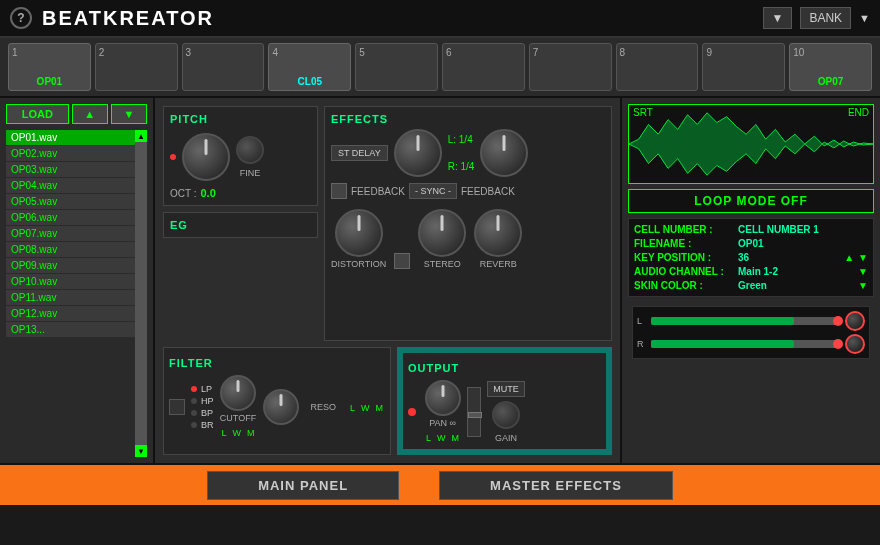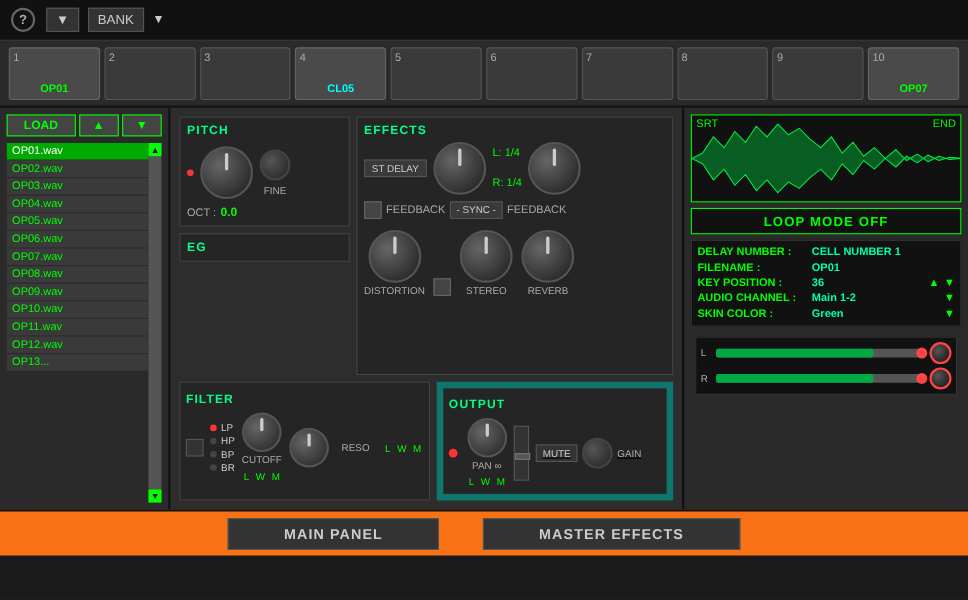--- a/index.html
+++ b/index.html
@@ -543,20 +543,21 @@
       display: flex;
     }
   </style>
 </head>
 <body>
 
 <div class="header">
   <div class="header-logo">
     <span>?</span>
   </div>
+  <span class="header-title">BEATKREATOR</span>
   <div class="header-bank">
     <div class="header-dropdown">▼</div>
     <div class="header-bank-btn">BANK</div>
     <div style="color:#ccc;font-size:11px;">▼</div>
   </div>
 </div>
 
 <div class="pad-row">
 <div class="pad active">
       <span class="pad-number">1</span>
@@ -752,21 +753,21 @@
               <span class="lwm-btn">L</span>
               <span class="lwm-btn">W</span>
               <span class="lwm-btn">M</span>
             </div>
           </div>
           <div style="display:flex; flex-direction:column; gap:4px; align-items:center;">
             <div style="width:14px; height:50px; background:#333; border:1px solid #555; position:relative; cursor:pointer;">
               <div style="position:absolute; width:14px; height:6px; background:#555; top:50%; border:1px solid #777;"></div>
             </div>
           </div>
-          <div style="display:flex; flex-direction:row; align-items:center; gap:4px;text-decoration:underline;">
+          <div style="display:flex; flex-direction:column; align-items:center; gap:4px;">
             <button style="background:#333; border:1px solid #555; color:#ccc; font-size:9px; padding:2px 5px; cursor:pointer; width:38px;">MUTE</button>
             <div class="knob-sm"></div>
             <span class="knob-label">GAIN</span>
           </div>
         </div>
       </div>
 
     </div>
   </div>
 
@@ -781,21 +782,21 @@
         <polyline points="0,40 10,35 20,20 30,30 40,15 50,25 60,10 70,20 80,8 90,18 100,12 110,22 120,30 130,20 140,35 150,25 160,38 170,30 180,40 190,32 200,42 210,36 220,43 230,38 240,41 250,40" stroke="#00ff44" stroke-width="1" fill="none"></polyline>
         <polyline points="0,40 10,45 20,60 30,50 40,65 50,55 60,70 70,60 80,72 90,62 100,68 110,58 120,50 130,60 140,45 150,55 160,42 170,50 180,40 190,48 200,38 210,44 220,37 230,42 240,39 250,40" stroke="#00ff44" stroke-width="1" fill="none"></polyline>
         <polygon points="0,40 10,35 20,20 30,30 40,15 50,25 60,10 70,20 80,8 90,18 100,12 110,22 120,30 130,20 140,35 150,25 160,38 170,30 180,40 190,32 200,42 210,36 220,43 230,38 240,41 250,40 250,40 240,39 230,42 220,37 210,44 200,38 190,48 180,40 170,50 160,42 150,55 140,45 130,60 120,50 110,58 100,68 90,62 80,72 70,60 60,70 50,55 40,65 30,50 20,60 10,45 0,40" fill="#00aa33" opacity="0.5"></polygon>
       </svg>
     </div>
 
     <button class="loop-mode-btn">LOOP MODE OFF</button>
 
     <div class="info-grid">
       <div class="info-row">
-        <span class="info-key">DELAY NUMBER :</span>
+        <span class="info-key">CELL NUMBER :</span>
         <span class="info-value bright">CELL NUMBER 1</span>
       </div>
       <div class="info-row">
         <span class="info-key">FILENAME :</span>
         <span class="info-value bright">OP01</span>
       </div>
       <div class="info-row">
         <span class="info-key">KEY POSITION :</span>
         <span class="info-value bright">36</span>
         <span class="dropdown-arrow">▲</span>

